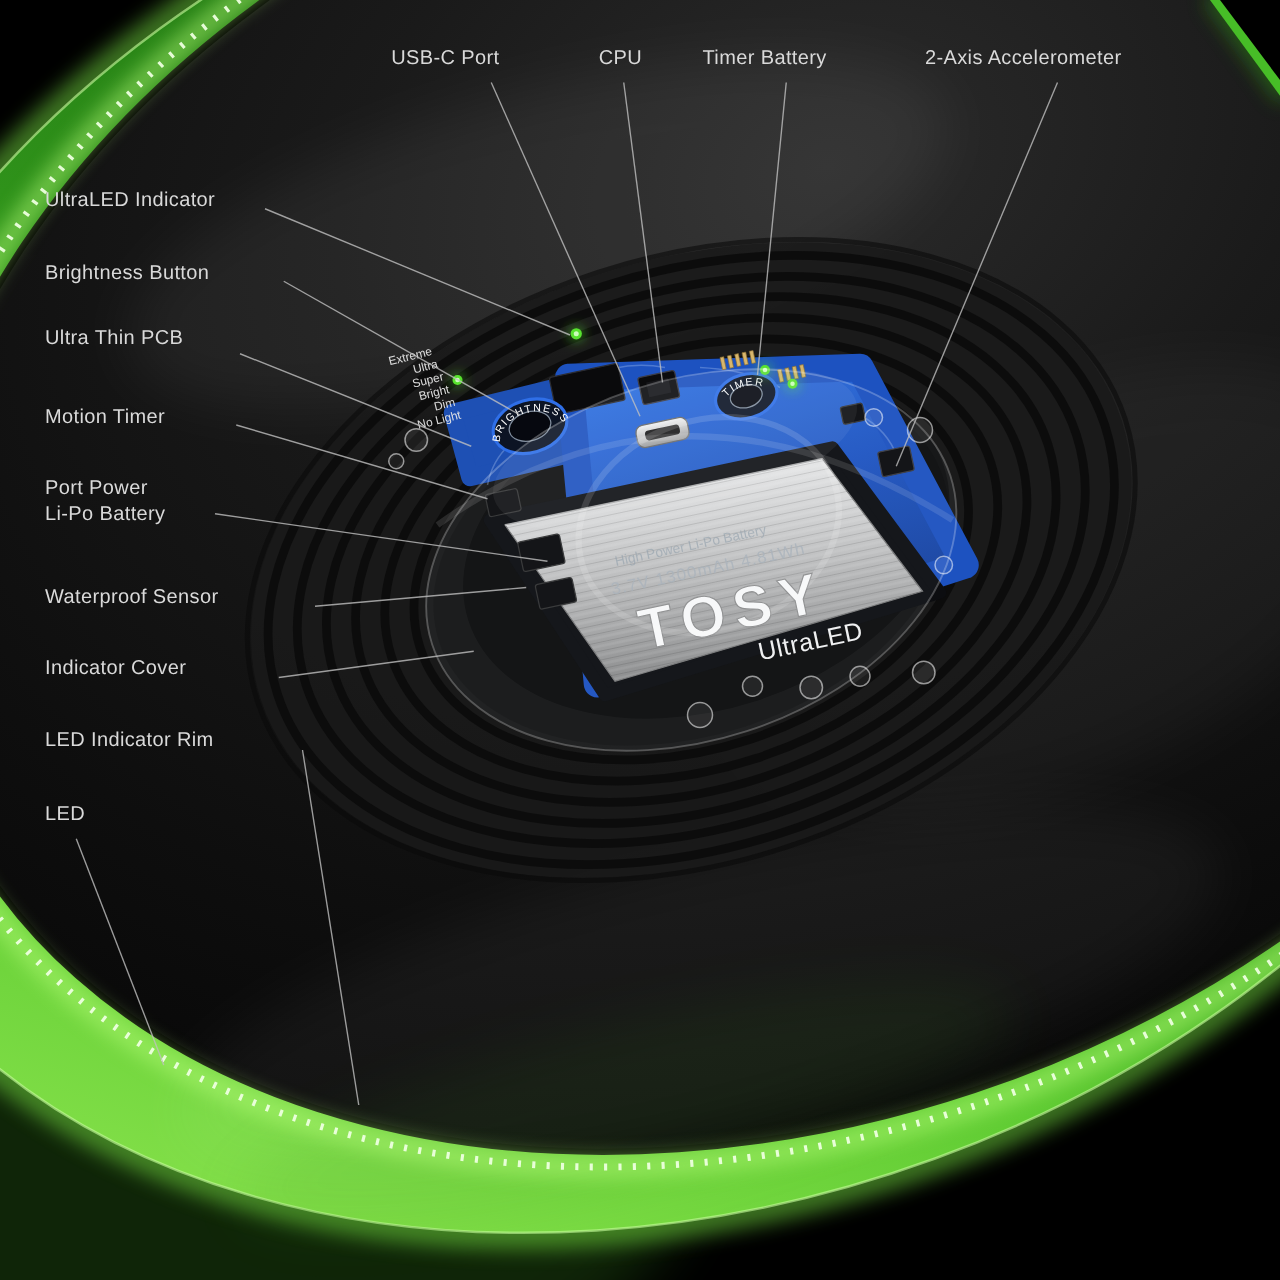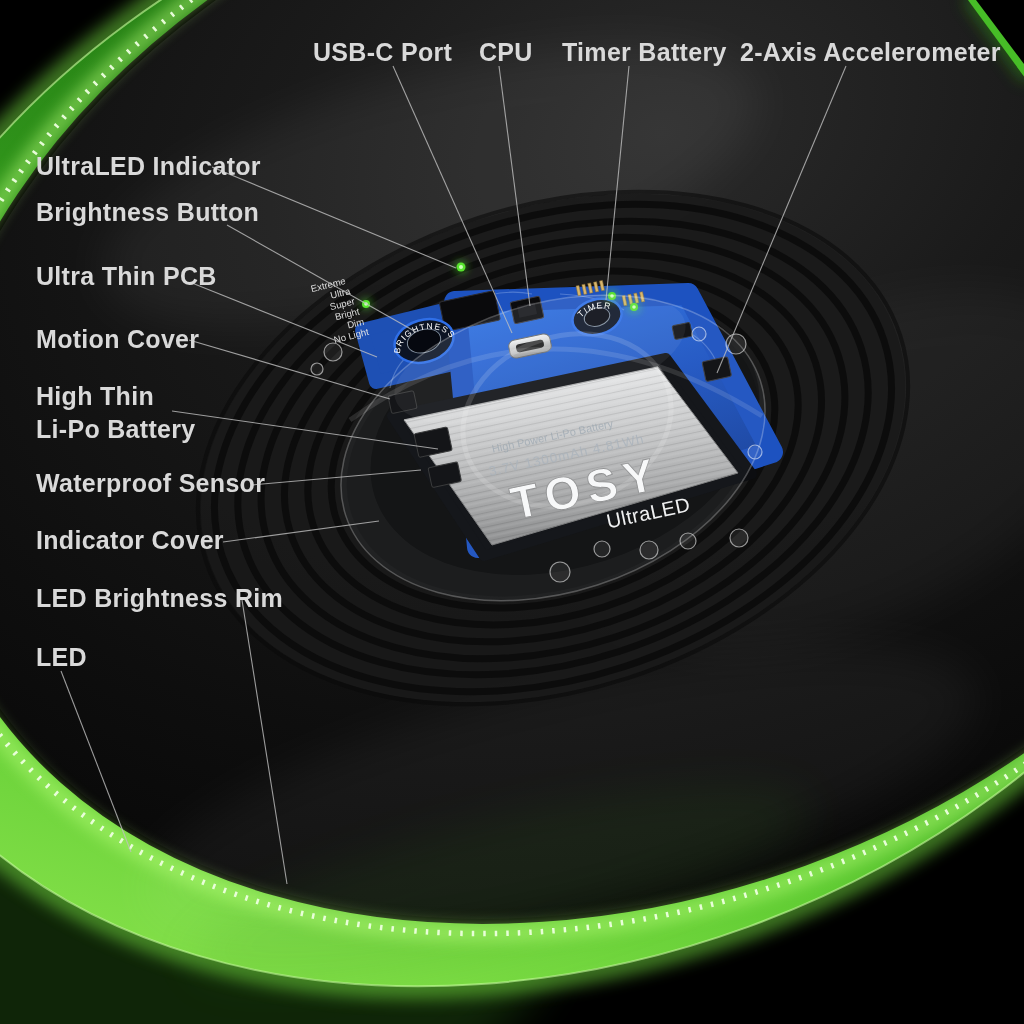--- a/index.html
+++ b/index.html
@@ -1,21 +1,21 @@
 <!DOCTYPE html>
 <html style="--led-green: #5dd63a; --pcb-blue: #2160cf; --battery-silver: #c9c9c9; --label-text: #d9d9d9; --background: #000000;"><head>
 <meta charset="utf-8">
 <style>
   *{margin:0;padding:0;box-sizing:border-box}
   html,body{width:1024px;height:1024px;background:#000;overflow:hidden}
   #stage{position:relative;width:1024px;height:1024px;background:#000;
          font-family:"Liberation Sans",sans-serif}
   #scene{position:absolute;left:0;top:0}
-  .label{position:absolute;color:#d9d9d9;font-size:25px;letter-spacing:.3px;
-         line-height:1.33;white-space:pre-line;font-weight:700}
+  .label{position:absolute;color:#d9d9d9;font-size:16px;letter-spacing:.3px;
+         line-height:1.33;white-space:pre-line;font-weight:400}
 </style>
 </head>
 <body>
 
 <div id="stage">
 
 <svg id="scene" width="1024" height="1024" viewBox="0 0 1024 1024">
   <defs>
     <radialGradient id="discGrad" cx="58%" cy="30%" r="80%">
       <stop offset="0" stop-color="#2b2b2b"></stop>
@@ -252,24 +252,24 @@
   </g>
 </svg>
 
 <div>
   <div class="label" style="left:313px;top:36px">USB-C  Port</div>
   <div class="label" style="left:479px;top:36px">CPU</div>
   <div class="label" style="left:562px;top:36px">Timer Battery</div>
   <div class="label" style="left:740px;top:36px">2-Axis Accelerometer</div>
 
   <div class="label" style="left:36px;top:150px">UltraLED Indicator</div>
-  <div class="label" style="left:36px;top:196px">Brightness Button</div>
+  <div class="label" style="left:36px;top:208px">Brightness Button</div>
   <div class="label" style="left:36px;top:260px">Ultra Thin PCB</div>
-  <div class="label" style="left:36px;top:323px">Motion Cover</div>
-  <div class="label" style="left:36px;top:380px">High Thin
+  <div class="label" style="left:36px;top:323px">Motion Timer</div>
+  <div class="label" style="left:36px;top:380px">Port Power
 Li-Po Battery</div>
   <div class="label" style="left:36px;top:467px">Waterproof Sensor</div>
   <div class="label" style="left:36px;top:524px">Indicator Cover</div>
-  <div class="label" style="left:36px;top:582px">LED Brightness Rim</div>
+  <div class="label" style="left:36px;top:582px">LED Indicator Rim</div>
   <div class="label" style="left:36px;top:641px">LED</div>
 </div>
 
 </div>
 
 </body></html>

